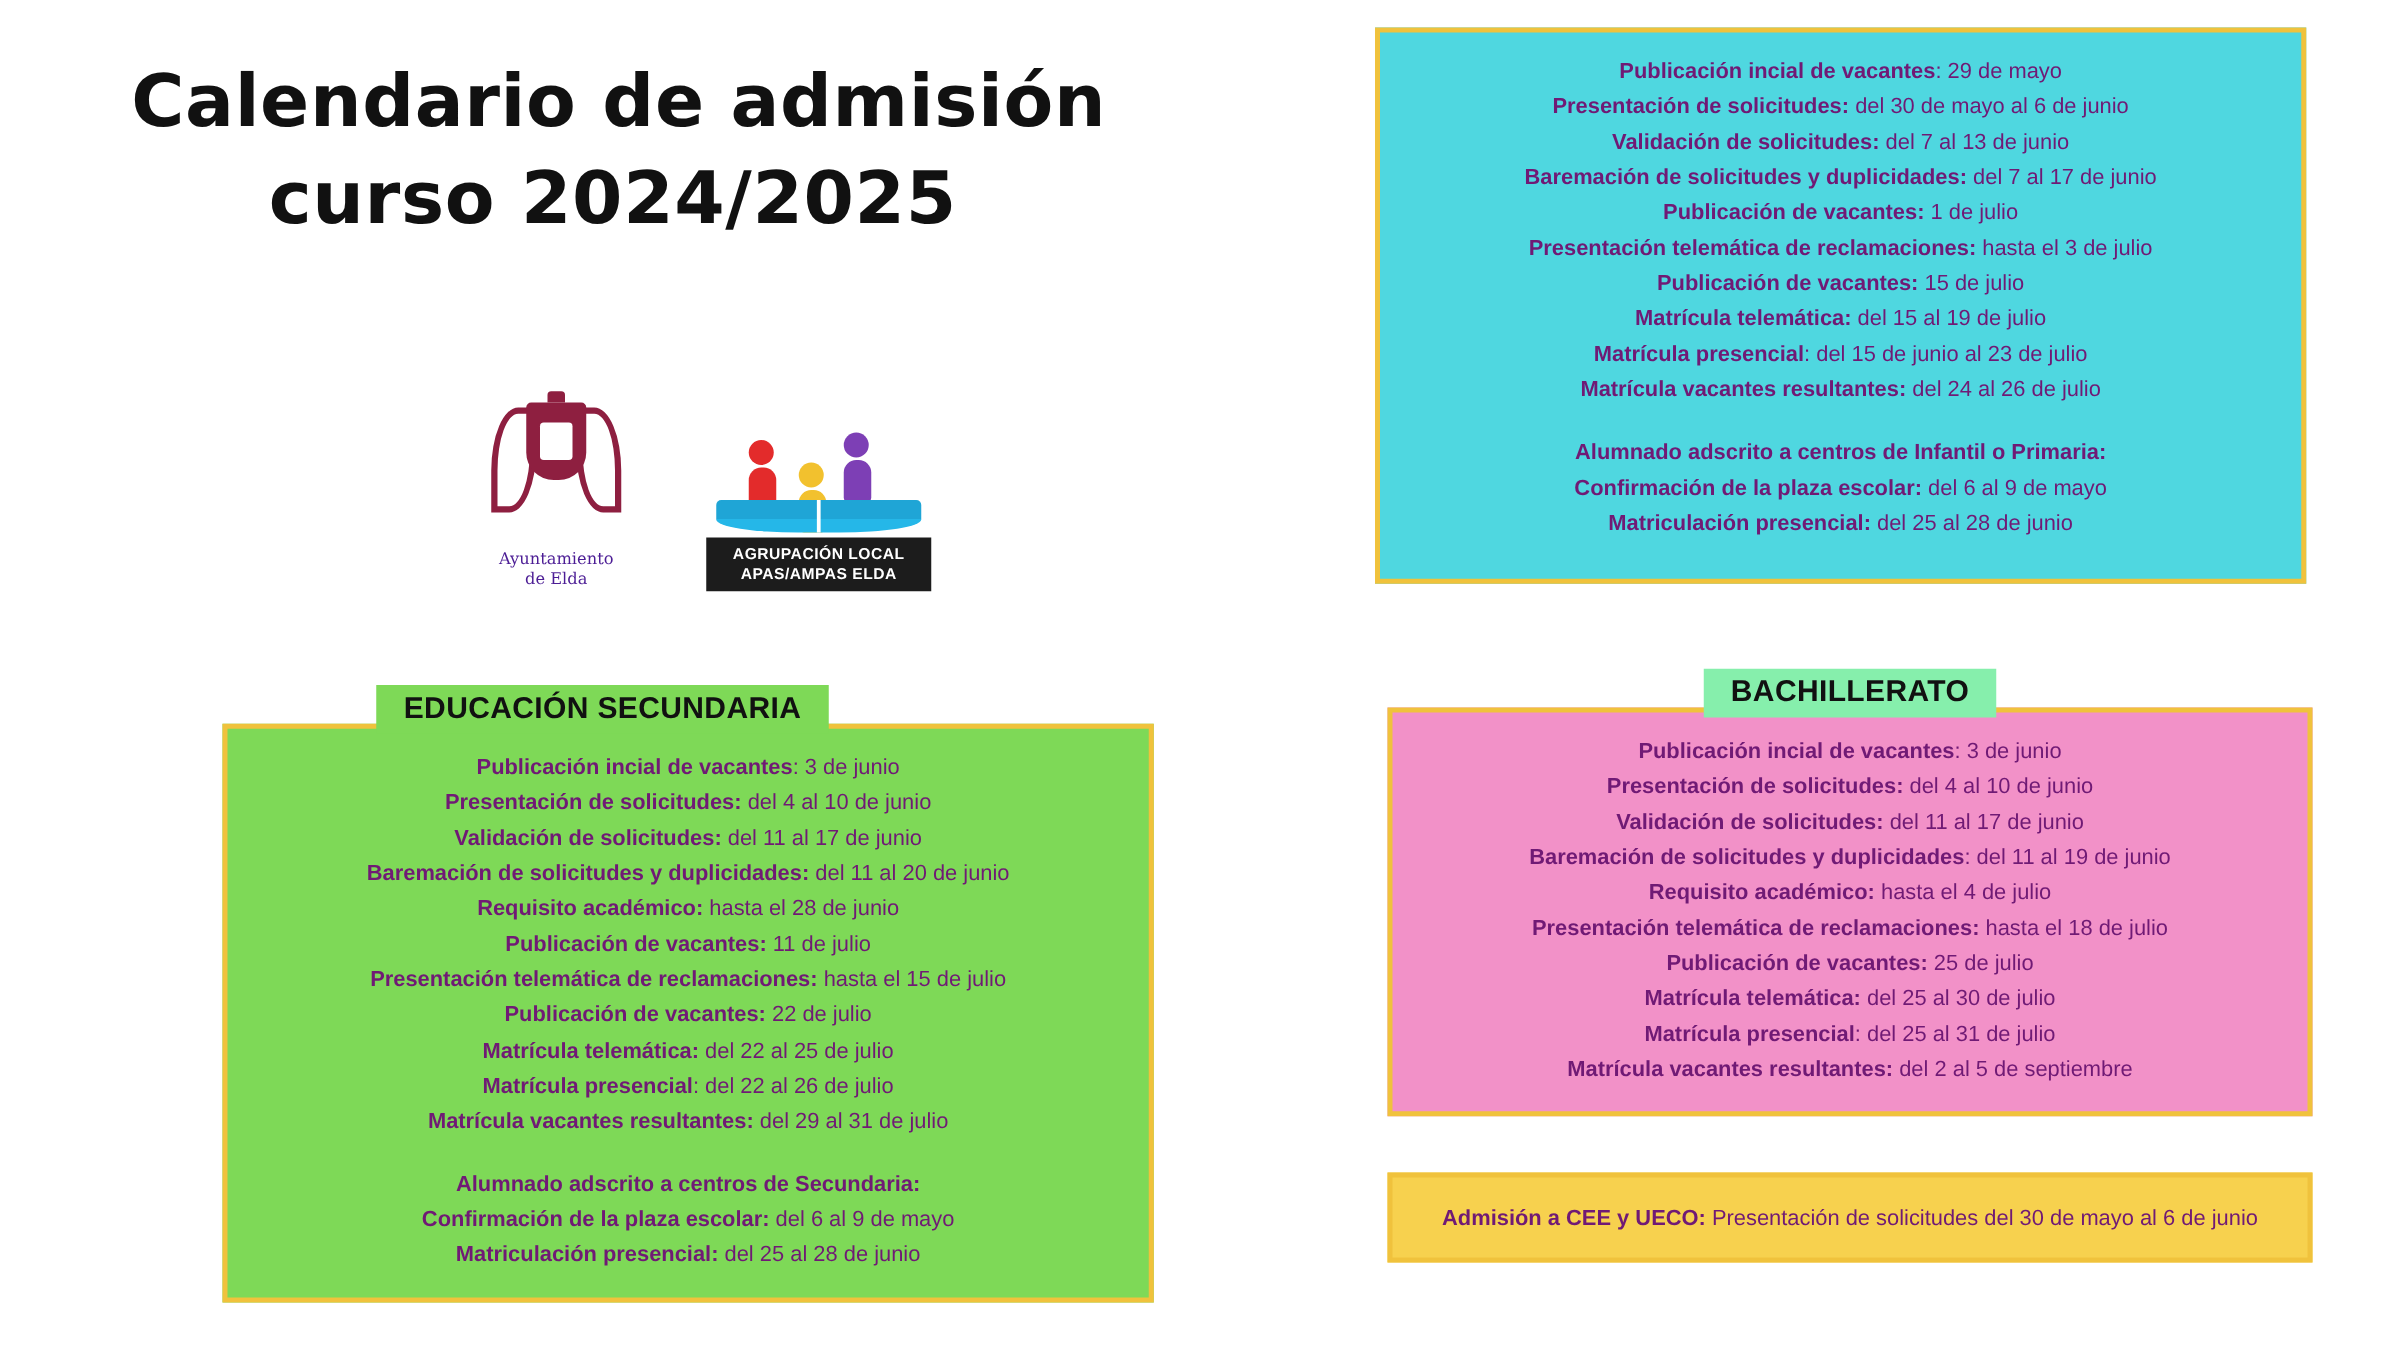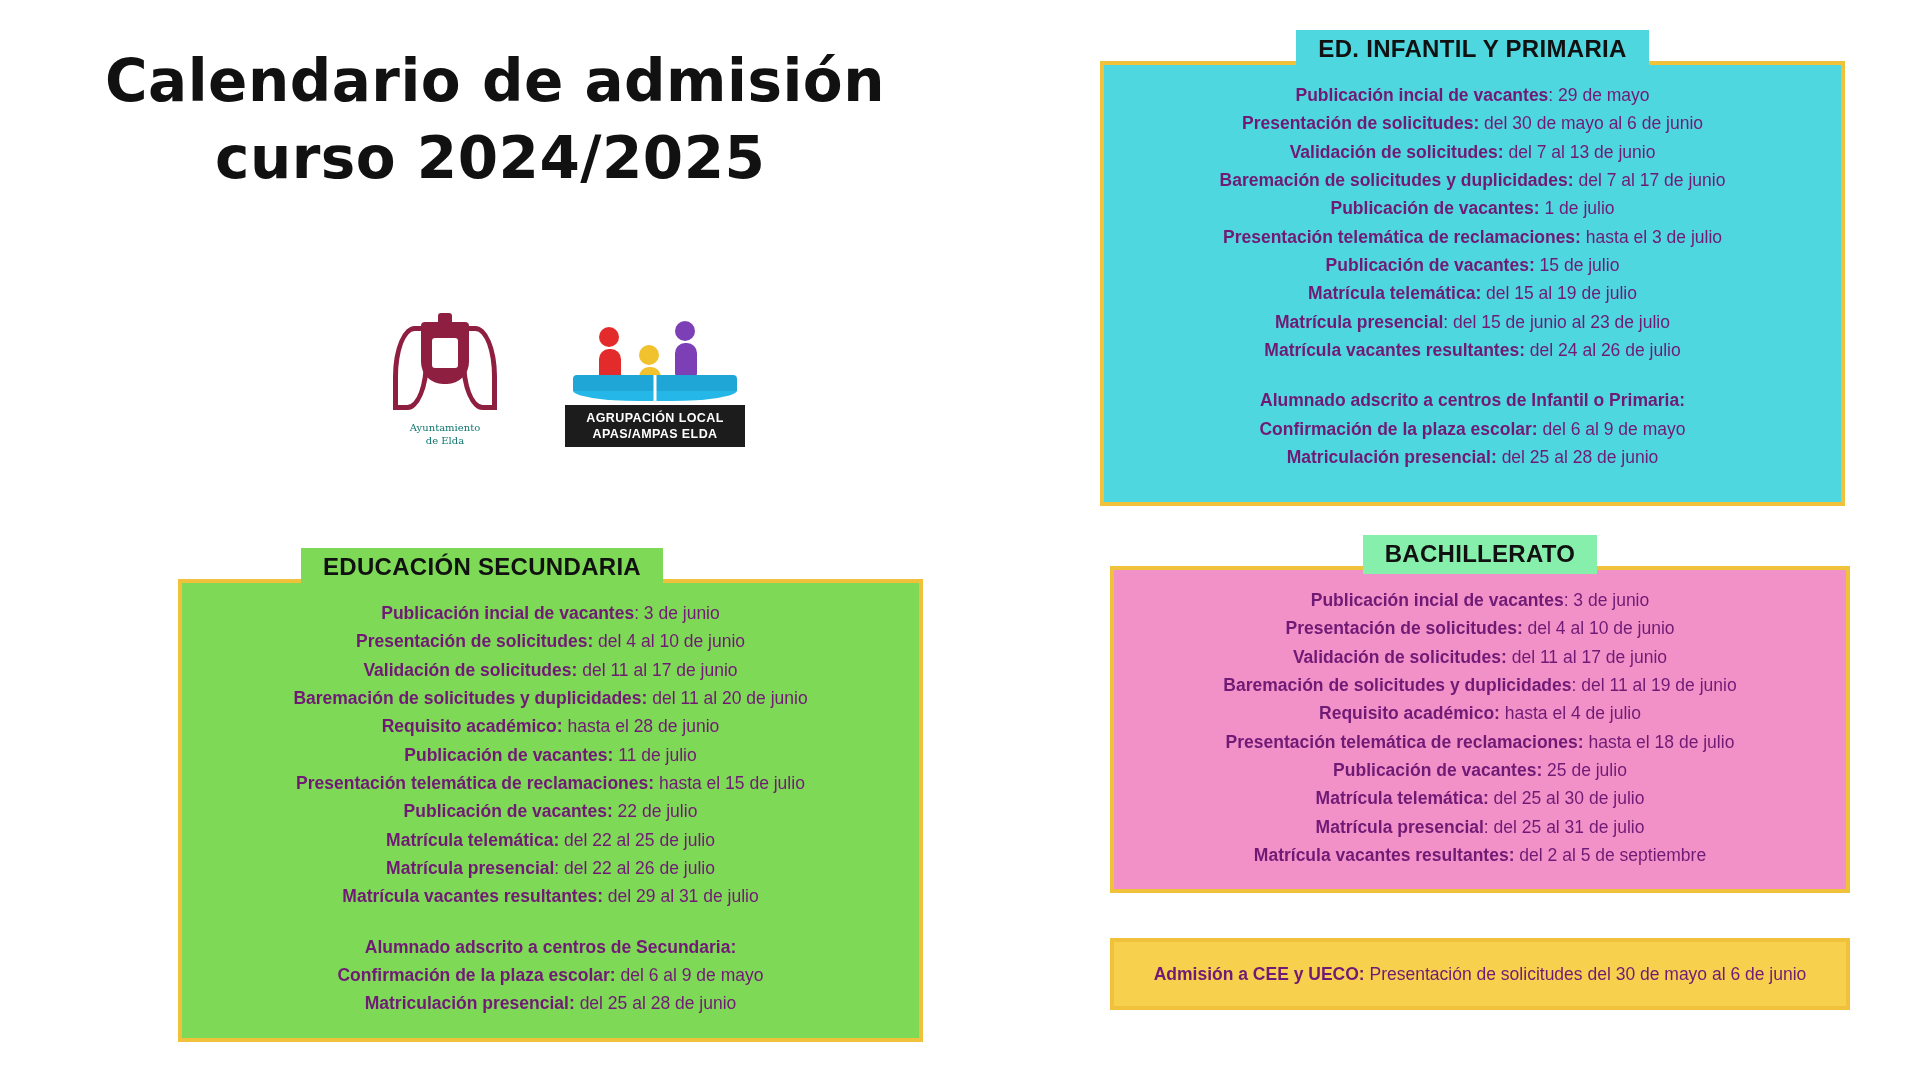--- a/index.html
+++ b/index.html
@@ -88,24 +88,24 @@
     top: 16px;
     width: 26px;
     height: 74px;
     border: 5px solid #8e1f40;
     border-radius: 60% 0 60% 0;
   }
   .crest-leaf.left { left: 8px; }
   .crest-leaf.right { right: 8px; border-radius: 0 60% 0 60%; }
   .logo-elda-text {
     font-family: "DejaVu Serif", serif;
-    color: #0f766e;
-    font-size: 10px;
+    color: #4c1d95;
+    font-size: 13px;
     line-height: 1.25;
-    margin-top: 2px;
+    margin-top: 20px;
   }
   .logo-ampa {
     width: 180px;
   }
   .ampa-art {
     position: relative;
     height: 84px;
   }
   .fig {
     position: absolute;
@@ -259,23 +259,20 @@
       <div class="ampa-book"></div>
     </div>
     <div class="ampa-label">
       <div>AGRUPACIÓN  LOCAL</div>
       <div>APAS/AMPAS ELDA</div>
     </div>
   </div>
 </div>
 
 <div class="panel" id="panel-infantil">
-  <div class="header-wrap">
-    <div class="panel-header">ED. INFANTIL Y PRIMARIA</div>
-  </div>
   <div class="panel-body">
       <div class="line"><b>Publicación incial de vacantes</b><span>: 29 de mayo</span></div>
       <div class="line"><b>Presentación de solicitudes:</b><span> del 30 de mayo al 6 de junio</span></div>
       <div class="line"><b>Validación de solicitudes:</b><span> del 7 al 13 de junio</span></div>
       <div class="line"><b>Baremación de solicitudes y duplicidades:</b><span>  del 7 al 17 de junio</span></div>
       <div class="line"><b>Publicación de vacantes:</b><span> 1 de julio</span></div>
       <div class="line"><b>Presentación telemática de reclamaciones:</b><span> hasta el 3 de julio</span></div>
       <div class="line"><b>Publicación de vacantes:</b><span> 15 de julio</span></div>
       <div class="line"><b>Matrícula telemática:</b><span> del 15 al 19 de julio</span></div>
       <div class="line"><b>Matrícula presencial</b><span>: del 15 de junio al 23 de julio</span></div>

